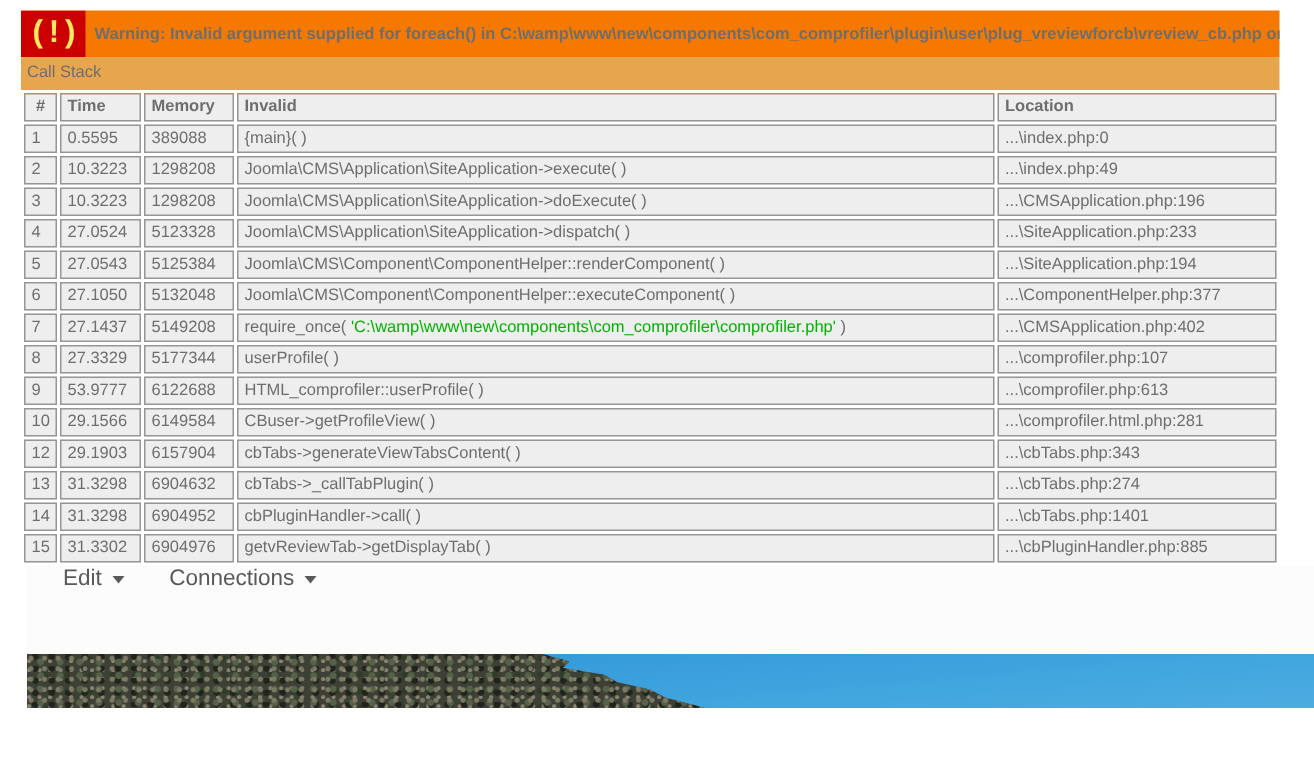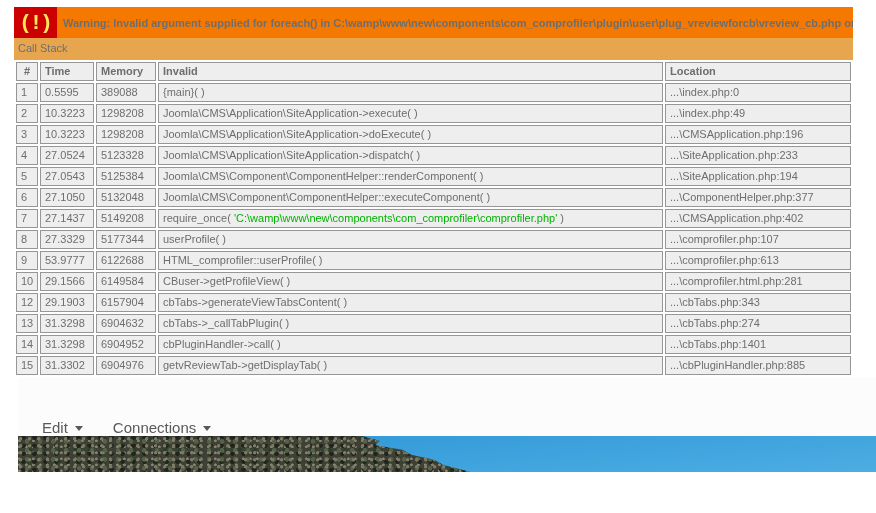--- a/index.html
+++ b/index.html
@@ -41,21 +41,21 @@
   col.c-time { width:54px; }
   col.c-mem  { width:60px; }
   col.c-loc  { width:186px; }
   td.num  { text-align:center; }
   td.time { text-align:right; padding-right:10px; }
   td.mem  { text-align:right; padding-right:3px; }
   .green { color:#00b300; }
   
   .menu-bar {
     margin-left:18px; height:59px; background:#fcfcfc;
-    display:flex; align-items:flex-end; padding-left:24px; gap:30px;
+    display:flex; align-items:flex-start; padding-left:24px; gap:30px;
   }
   .menu-item {
     font-size:15px; color:#595959; cursor:pointer; display:flex;
     align-items:center; gap:7px;
   }
   .caret {
     width:0; height:0; border-left:4px solid transparent;
     border-right:4px solid transparent; border-top:5px solid #595959;
     display:inline-block; margin-top:2px;
   }

